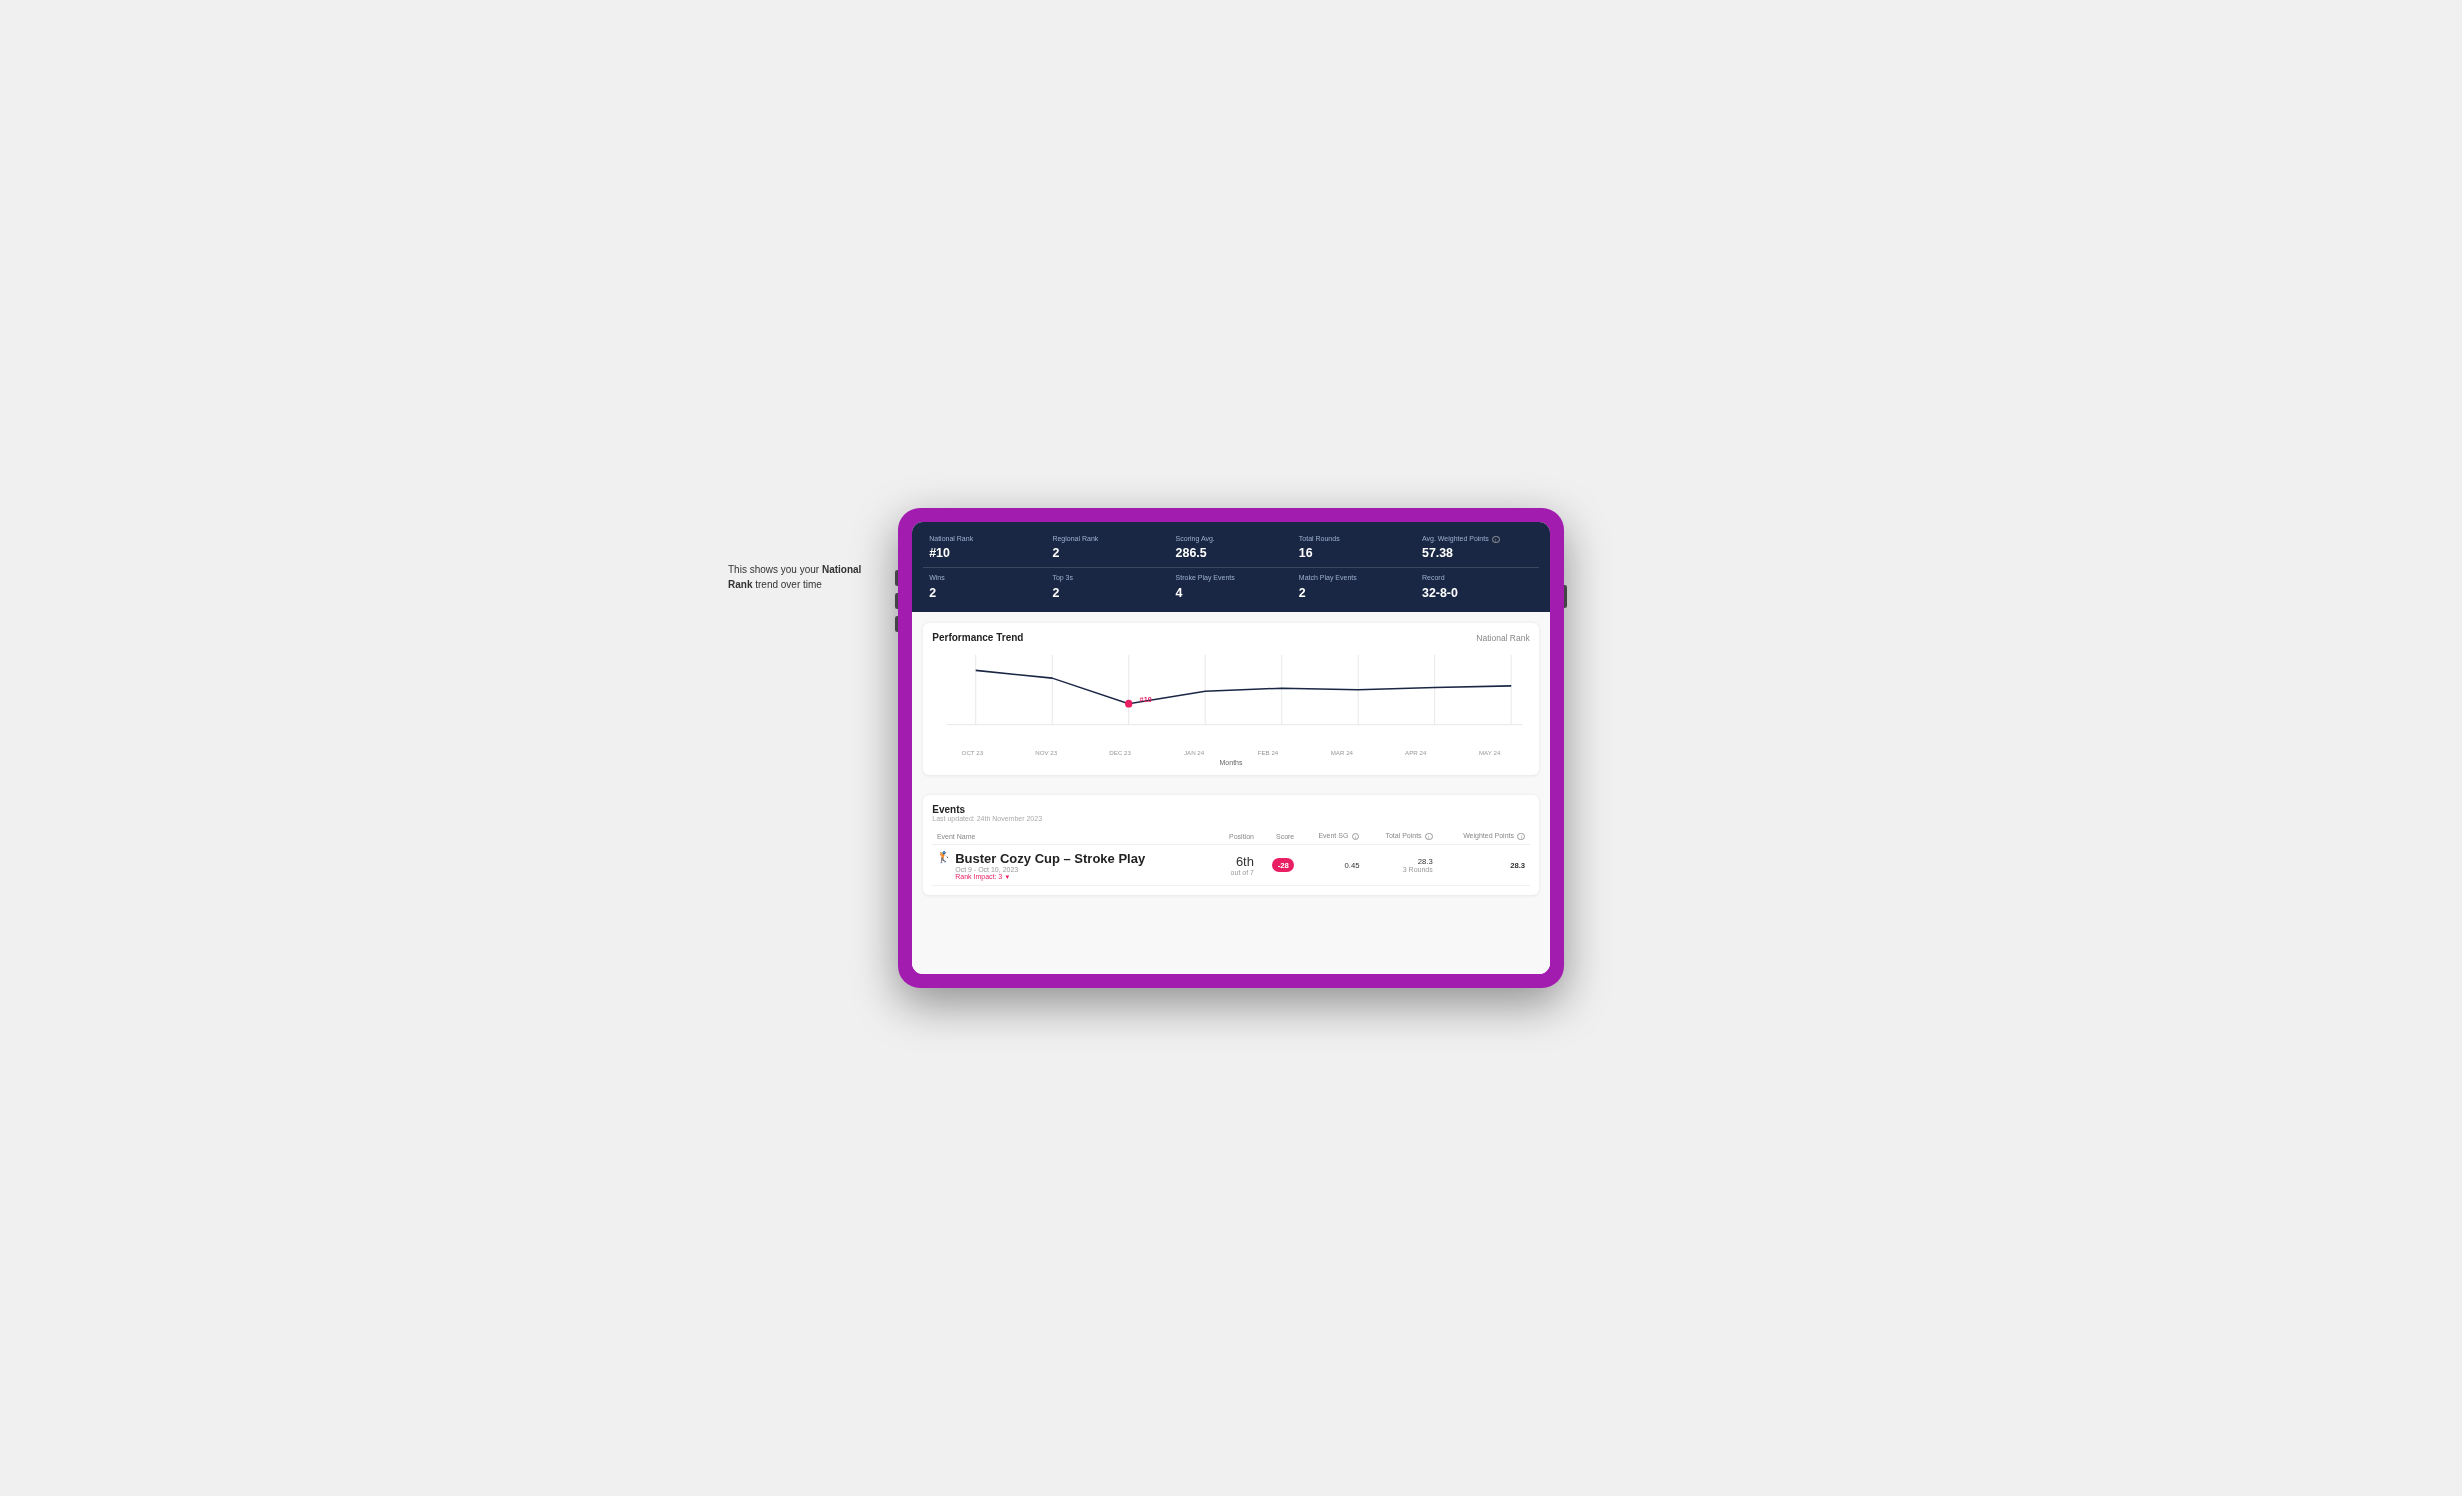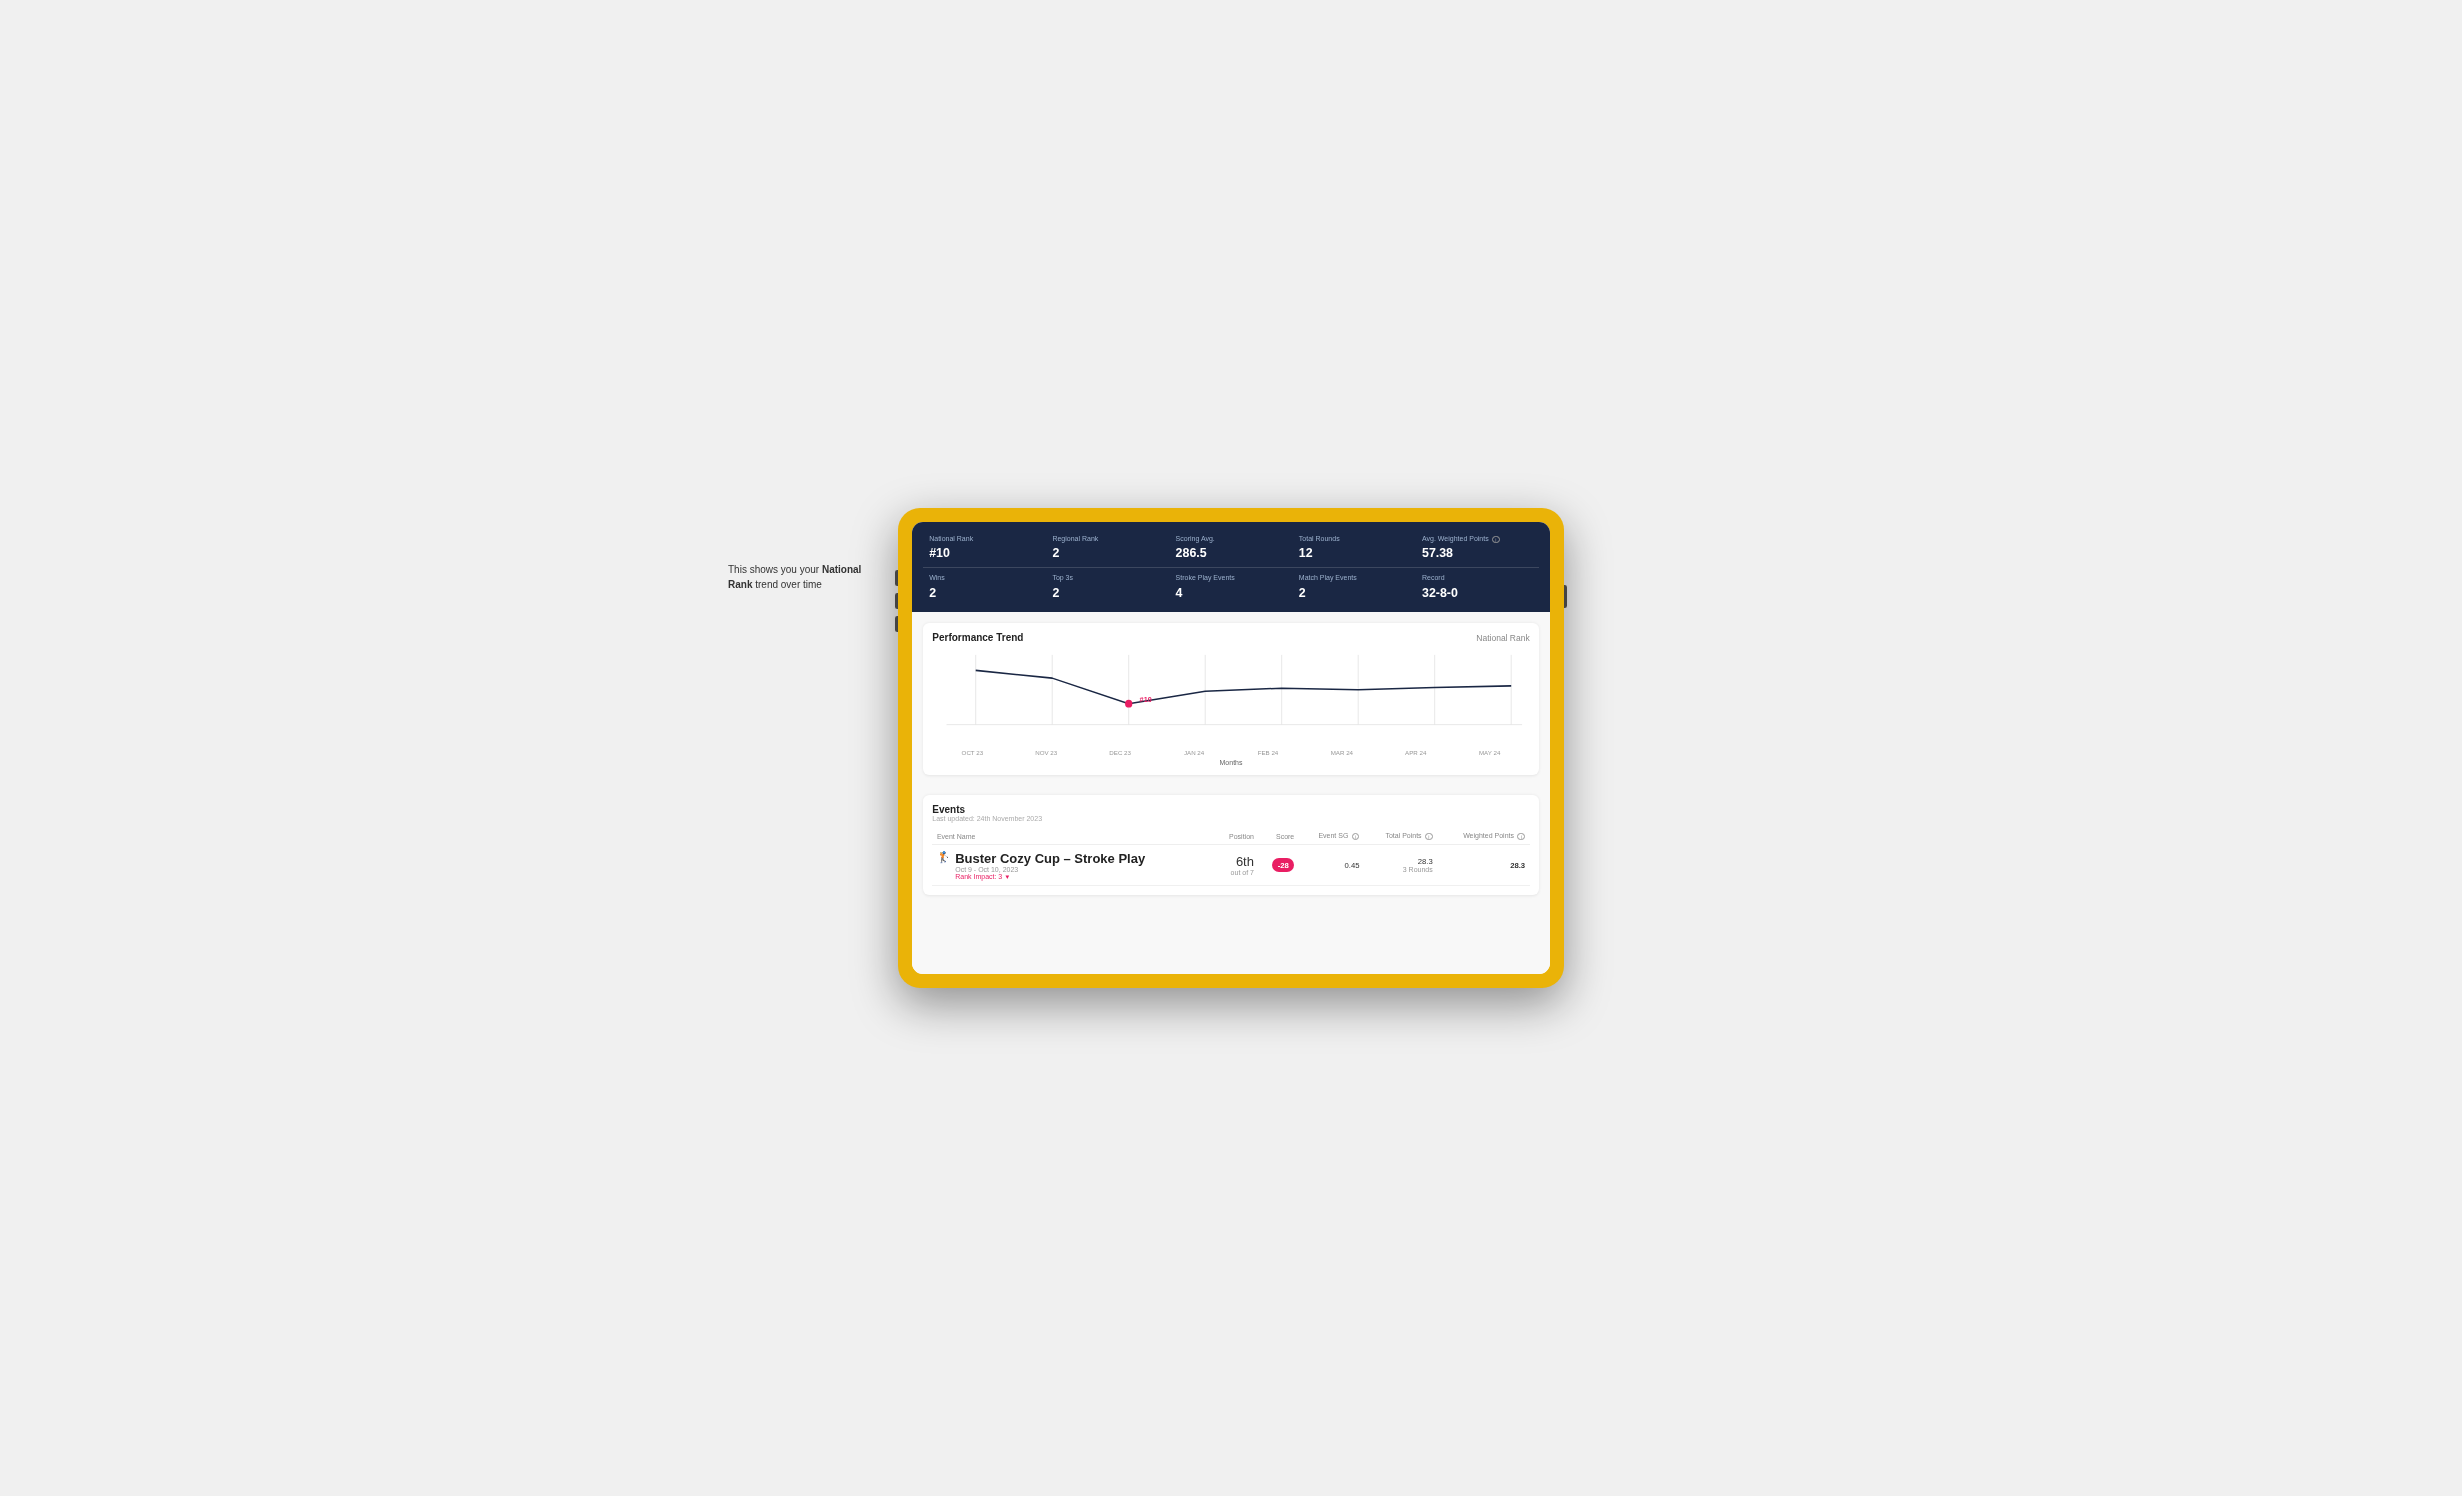--- a/index.html
+++ b/index.html
@@ -7,21 +7,21 @@
       background: #f0f0f0;
       display: flex;
       justify-content: center;
       align-items: center;
       min-height: 100vh;
       font-family: -apple-system, BlinkMacSystemFont, 'Segoe UI', sans-serif;
     }
     .tablet-frame {
       width: 666px;
       height: 480px;
-      background: #eab308;
+      background: #a21caf;
       border-radius: 22px;
       padding: 14px;
       box-shadow: 0 15.5px 46px rgba(0,0,0,0.4);
       position: relative;
     }
     .tablet-screen {
       width: 100%;
       height: 100%;
       background: #fff;
       border-radius: 11px;
@@ -293,21 +293,21 @@
           <div class="stat-cell">
             <div class="stat-label">Regional Rank</div>
             <div class="stat-value">2</div>
           </div>
           <div class="stat-cell">
             <div class="stat-label">Scoring Avg.</div>
             <div class="stat-value">286.5</div>
           </div>
           <div class="stat-cell">
             <div class="stat-label">Total Rounds</div>
-            <div class="stat-value">12</div>
+            <div class="stat-value">16</div>
           </div>
           <div class="stat-cell">
             <div class="stat-label">Avg. Weighted Points <span class="info-icon">i</span></div>
             <div class="stat-value">57.38</div>
           </div>
         </div>
         <div class="stats-divider"></div>
         <div class="stats-row">
           <div class="stat-cell">
             <div class="stat-label">Wins</div>

